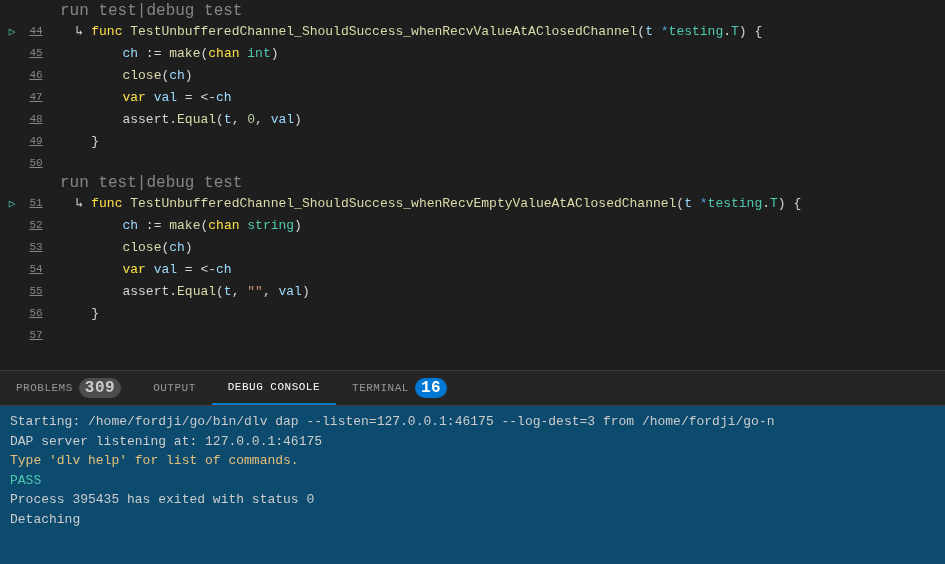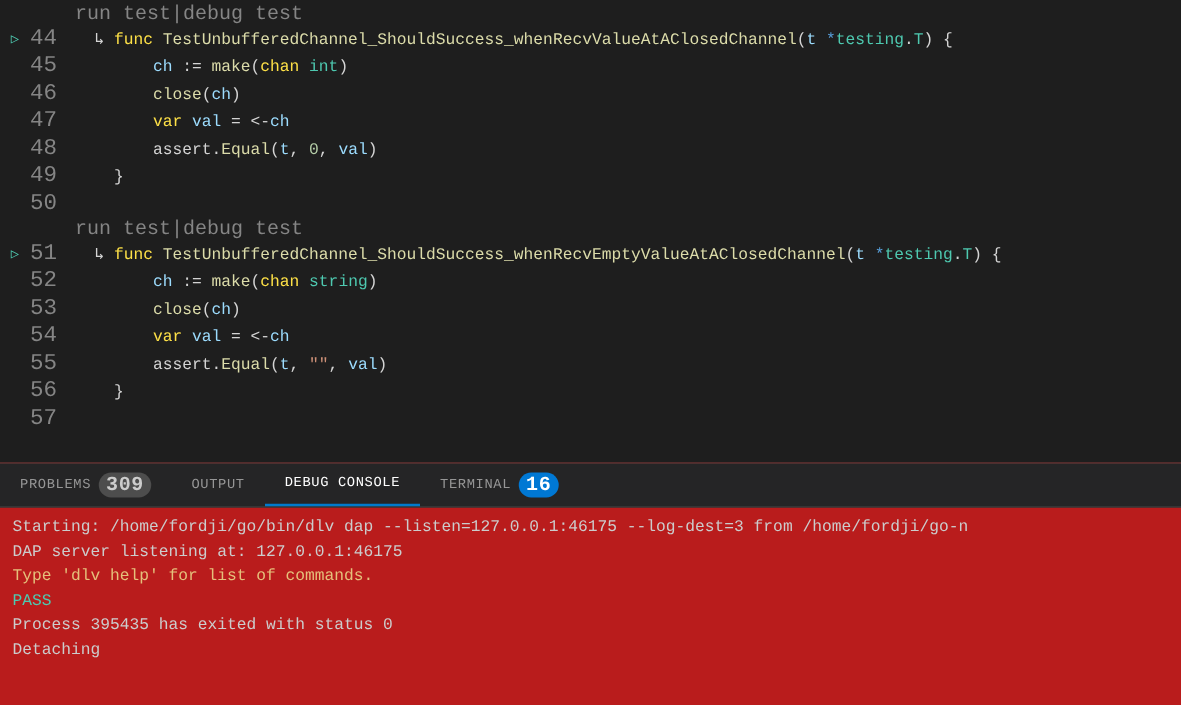--- a/index.html
+++ b/index.html
@@ -39,23 +39,24 @@
 
     .run-icon {
       color: #4ec9b0;
       font-size: 11px;
       width: 12px;
       text-align: center;
     }
 
     .line-number {
       color: #858585;
-      font-size: 18px;
+      font-size: 11px;
       min-width: 24px;
-      text-align: left;
+      text-align: center;
+      text-decoration: underline;
     }
 
     .line-content {
       padding-left: 4px;
       white-space: pre;
       color: #d4d4d4;
     }
 
     .run-debug-hint {
       color: #858585;
@@ -73,21 +74,21 @@
     .param { color: #9cdcfe; }      
     .str { color: #ce9178; }        
     .num { color: #b5cea8; }        
     .punc { color: #d4d4d4; }     
     .op { color: #d4d4d4; }
     .asterisk { color: #569cd6; }
     .pkg { color: #4ec9b0; font-family: Liberation Mono, monospace; }
 
     
     .bottom-panel {
-      background: #b91c1c;
+      background: #0c4a6e;
       border-top: 1px solid #3c3c3c;
       height: 194px;
     }
 
     .tab-bar {
       display: flex;
       align-items: center;
       background: #252526;
       height: 35px;
       border-bottom: 1px solid #3c3c3c;

